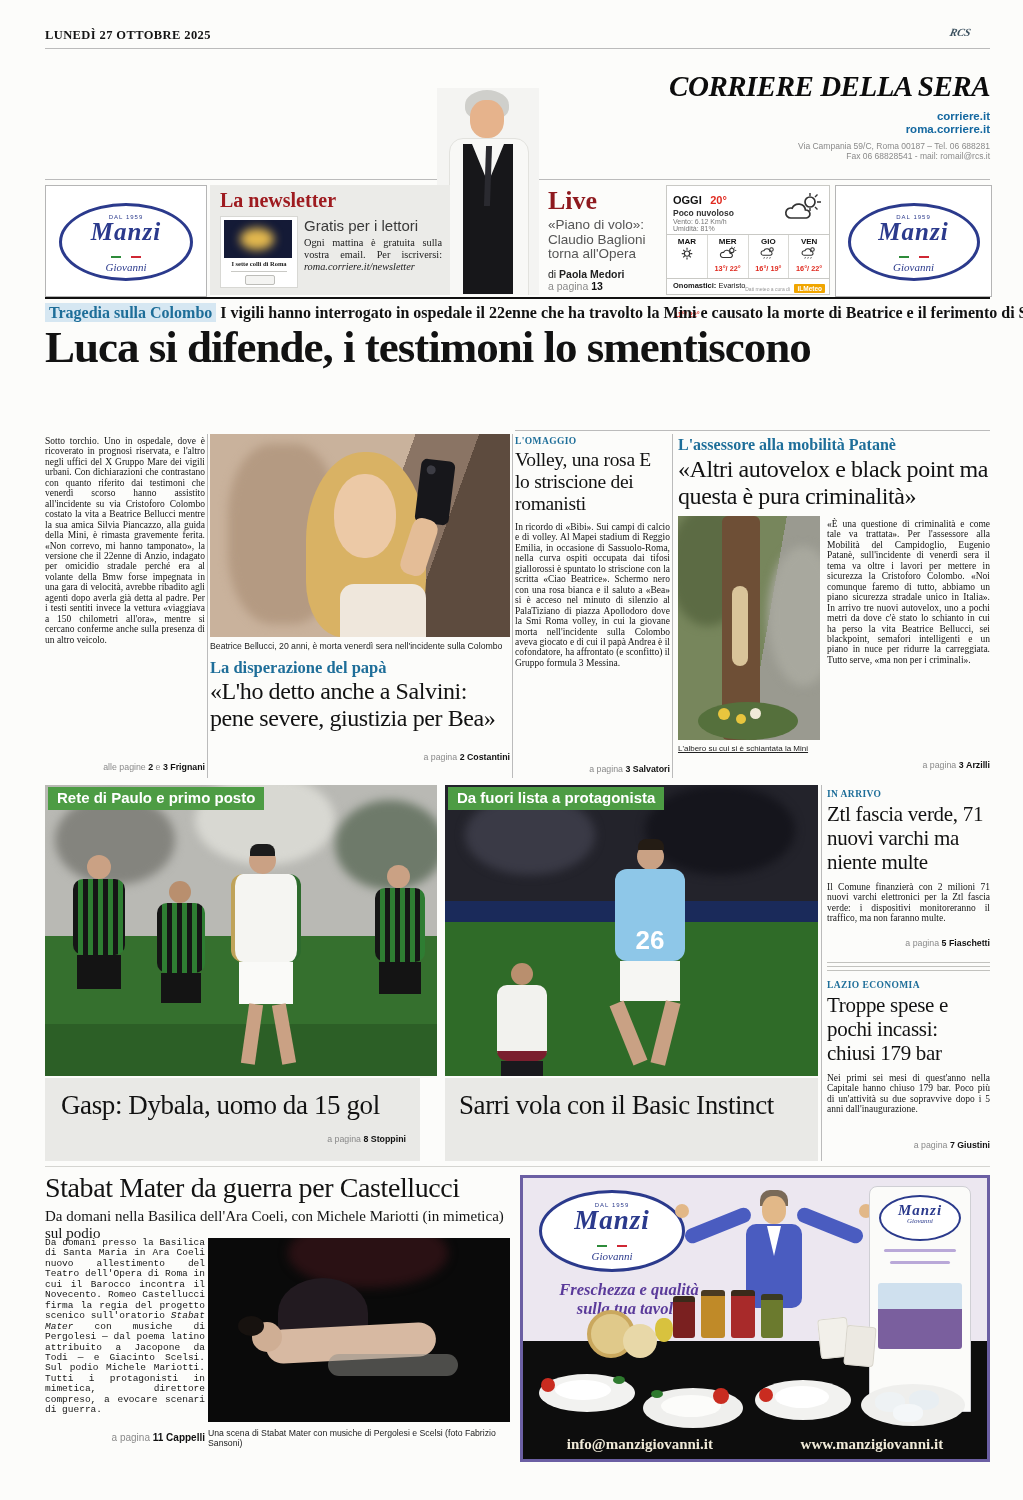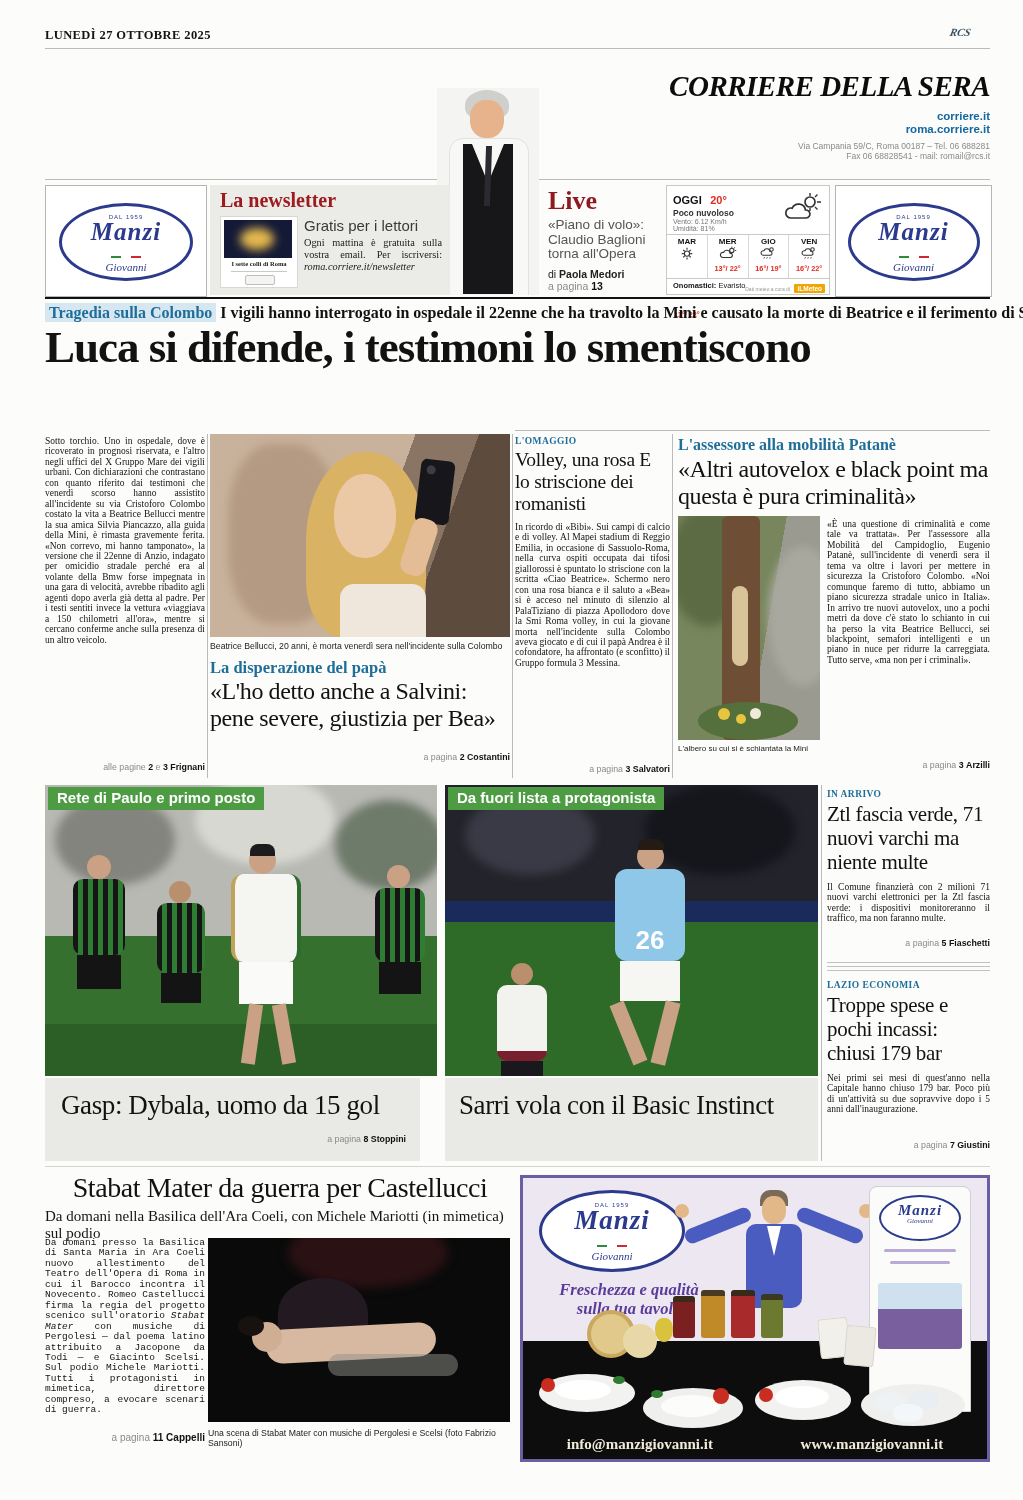--- a/index.html
+++ b/index.html
@@ -231,21 +231,21 @@
   <div class="photo" style="left:678px;top:516px;width:142px;height:224px;background:linear-gradient(100deg,#77865c 0 60%,#9a9a90 60%);">
     <div class="abs blur" style="left:-10px;top:-10px;width:80px;height:120px;border-radius:50%;background:#5c6b44;"></div>
     <div class="abs blur" style="left:90px;top:30px;width:70px;height:140px;border-radius:50%;background:#a8a89e;"></div>
     <div class="abs" style="left:44px;top:0;width:38px;height:224px;background:#6e4f36;border-radius:6px;"></div>
     <div class="abs" style="left:54px;top:70px;width:16px;height:80px;background:#d9c49a;border-radius:8px;"></div>
     <div class="abs" style="left:20px;top:186px;width:100px;height:38px;border-radius:50%;background:#55703c;"></div>
     <div class="abs" style="left:40px;top:192px;width:12px;height:12px;border-radius:50%;background:#e8c53e;"></div>
     <div class="abs" style="left:58px;top:198px;width:10px;height:10px;border-radius:50%;background:#e8c53e;"></div>
     <div class="abs" style="left:72px;top:192px;width:11px;height:11px;border-radius:50%;background:#f0ead8;"></div>
   </div>
-  <div class="abs sans" style="left:678px;top:744px;width:145px;font-size:8px;color:#222;">L'albero su cui si è schiantata la Mini</div>
+  <div class="abs sans" style="left:678px;top:744px;width:145px;font-size:8px;color:#222;text-decoration:underline;">L'albero su cui si è schiantata la Mini</div>
   <div class="abs serif justify" style="left:827px;top:519px;width:163px;font-size:9.5px;line-height:10.45px;">«È una questione di criminalità e come tale va trattata». Per l'assessore alla Mobilità del Campidoglio, Eugenio Patanè, sull'incidente di venerdì sera il tema va oltre i lavori per mettere in sicurezza la Cristoforo Colombo. «Noi comunque faremo di tutto, abbiamo un piano sicurezza stradale unico in Italia». In arrivo tre nuovi autovelox, uno a pochi metri da dove c'è stato lo schianto in cui ha perso la vita Beatrice Bellucci, sei blackpoint, semafori intelligenti e un piano in nuce per ridurre la carreggiata. Tutto serve, «ma non per i criminali».</div>
   <div class="abs byline" style="left:827px;top:760px;width:163px;font-size:8.8px;">
     <span>a pagina</span>
     <b>3</b>
     <b>Arzilli</b>
   </div>
 
   <div class="photo" style="left:45px;top:785px;width:392px;height:291px;background:linear-gradient(#b9b9b4 0 52%,#35702e 52% 82%,#2c5f26 82%);">
     <div class="abs blur" style="left:10px;top:10px;width:120px;height:90px;border-radius:50%;background:#84847e;"></div>
     <div class="abs blur" style="left:150px;top:-10px;width:140px;height:90px;border-radius:50%;background:#d8d8d2;"></div>
@@ -332,21 +332,21 @@
   <div class="abs serif headline" style="left:827px;top:993px;width:163px;font-size:21px;line-height:24px;letter-spacing:-.3px;">Troppe spese e pochi incassi: chiusi 179 bar</div>
   <div class="abs serif justify" style="left:827px;top:1073px;width:163px;font-size:9.5px;line-height:10.45px;">Nei primi sei mesi di quest'anno nella Capitale hanno chiuso 179 bar. Poco più di un'attività su due sopravvive dopo i 5 anni dall'inaugurazione.</div>
   <div class="abs byline" style="left:827px;top:1140px;width:163px;font-size:8.8px;">
     <span>a pagina</span>
     <b>7</b>
     <b>Giustini</b>
   </div>
 
   <div class="rule" style="left:45px;top:1166px;width:945px;height:1px;background:#d5d5d1;"></div>
 
-  <div class="abs serif headline" style="left:45px;top:1172px;width:470px;font-size:28px;letter-spacing:-.4px;text-align:center;">Stabat Mater da guerra per Castellucci</div>
+  <div class="abs serif headline" style="left:45px;top:1172px;width:470px;font-size:28px;letter-spacing:-.4px;">Stabat Mater da guerra per Castellucci</div>
   <div class="abs serif" style="left:45px;top:1208px;width:470px;font-size:15px;color:#141414;">Da domani nella Basilica dell'Ara Coeli, con Michele Mariotti (in mimetica) sul podio</div>
   <div class="abs serif justify" style="left:45px;top:1238px;width:160px;font-size:9.5px;line-height:10.45px;font-family:Liberation Mono, monospace;">
     <span>Da domani presso la Basilica di Santa Maria in Ara Coeli nuovo allestimento del Teatro dell'Opera di Roma in cui il Barocco incontra il Novecento. Romeo Castellucci firma la regia del progetto scenico sull'oratorio </span><i>Stabat Mater</i><span> con musiche di Pergolesi — dal poema latino attribuito a Jacopone da Todi — e Giacinto Scelsi. Sul podio Michele Mariotti. Tutti i protagonisti in mimetica, direttore compreso, a evocare scenari di guerra.</span>
   </div>
   <div class="abs byline" style="left:45px;top:1432px;width:160px;font-size:10px;">
     <span>a pagina</span>
     <b>11</b>
     <b>Cappelli</b>
   </div>
 

